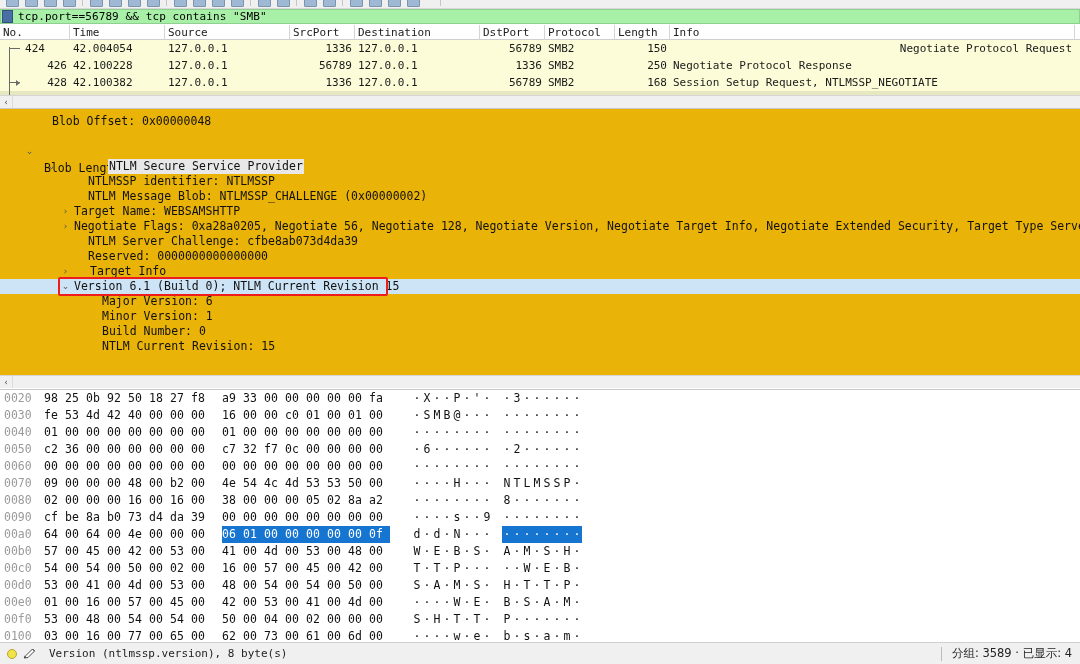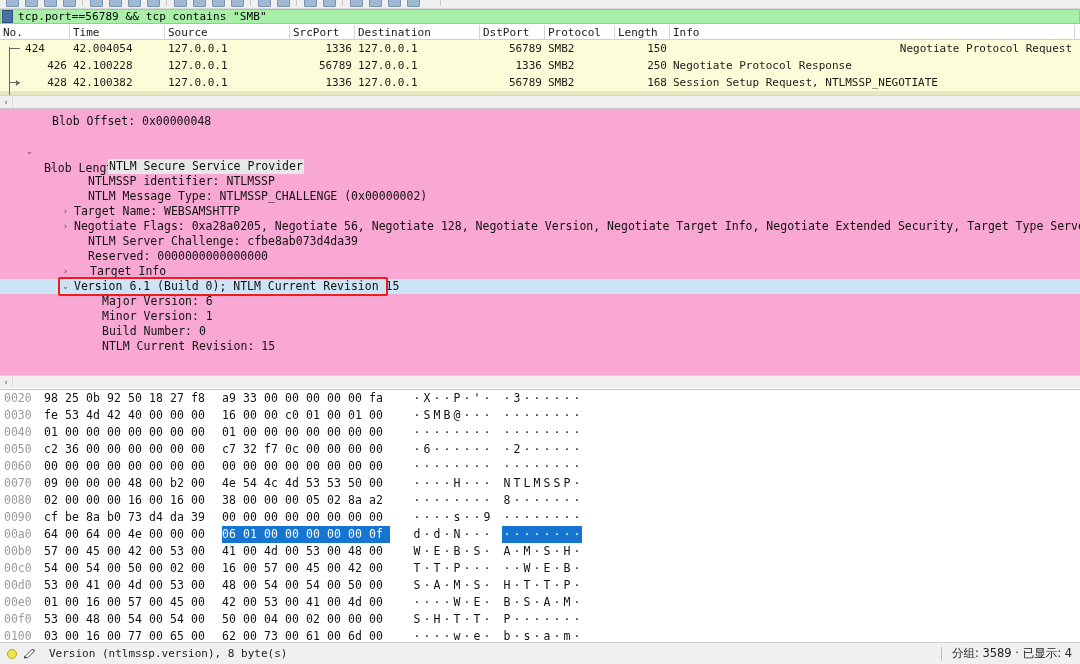--- a/index.html
+++ b/index.html
@@ -88,21 +88,21 @@
   }
   .scroll-arrow-l {
     width: 13px; height: 13px; background: #f0f0f0; border-right: 1px solid #dcdcdc;
     font-size: 9px; line-height: 13px; text-align: center; color: #555;
     font-family: "DejaVu Sans", sans-serif;
   }
 
   
   #detail-pane {
     position: absolute; top: 108px; left: 0; width: 1080px; height: 280px;
-    background: #f9a8d4; overflow: hidden;
+    background: #eab308; overflow: hidden;
     border-top: 1px solid #c8c8c8;
   }
   .tree-row {
     position: relative; height: 15px; line-height: 15px;
     font-size: 11.5px; color: #111; white-space: nowrap;
   }
   .tree-row .twisty {
     position: absolute; width: 11px; text-align: center;
     font-family: "DejaVu Sans", sans-serif; font-size: 9px; color: #555;
     line-height: 15px;
@@ -278,21 +278,21 @@
         <span class="twisty" style="left: 24px;">⌄</span>
       </div>
       <div class="tree-row" style="top: 50px; position: absolute; left: 0px; width: 1080px;">
         <span class="twisty" style="left: 46px;">⌄</span>
         <span class="txt hl-bg" style="left: 60px; margin-left: 48px;">NTLM Secure Service Provider</span>
       </div>
       <div class="tree-row" style="top: 65px; position: absolute; left: 0px; width: 1080px;">
         <span class="txt" style="left: 88px;">NTLMSSP identifier: NTLMSSP</span>
       </div>
       <div class="tree-row" style="top: 80px; position: absolute; left: 0px; width: 1080px;">
-        <span class="txt" style="left: 88px;">NTLM Message Type: NTLMSSP_CHALLENGE (0x00000002)</span>
+        <span class="txt" style="left: 88px;">NTLM Message Blob: NTLMSSP_CHALLENGE (0x00000002)</span>
       </div>
       <div class="tree-row" style="top: 95px; position: absolute; left: 0px; width: 1080px;">
         <span class="twisty" style="left: 60px;">›</span>
         <span class="txt" style="left: 74px;">Target Name: WEBSAMSHTTP</span>
       </div>
       <div class="tree-row" style="top: 110px; position: absolute; left: 0px; width: 1080px;">
         <span class="twisty" style="left: 60px;">›</span>
         <span class="txt" style="left: 74px;">Negotiate Flags: 0xa28a0205, Negotiate 56, Negotiate 128, Negotiate Version, Negotiate Target Info, Negotiate Extended Security, Target Type Server, Negotiate</span>
       </div>
       <div class="tree-row" style="top: 125px; position: absolute; left: 0px; width: 1080px;">

